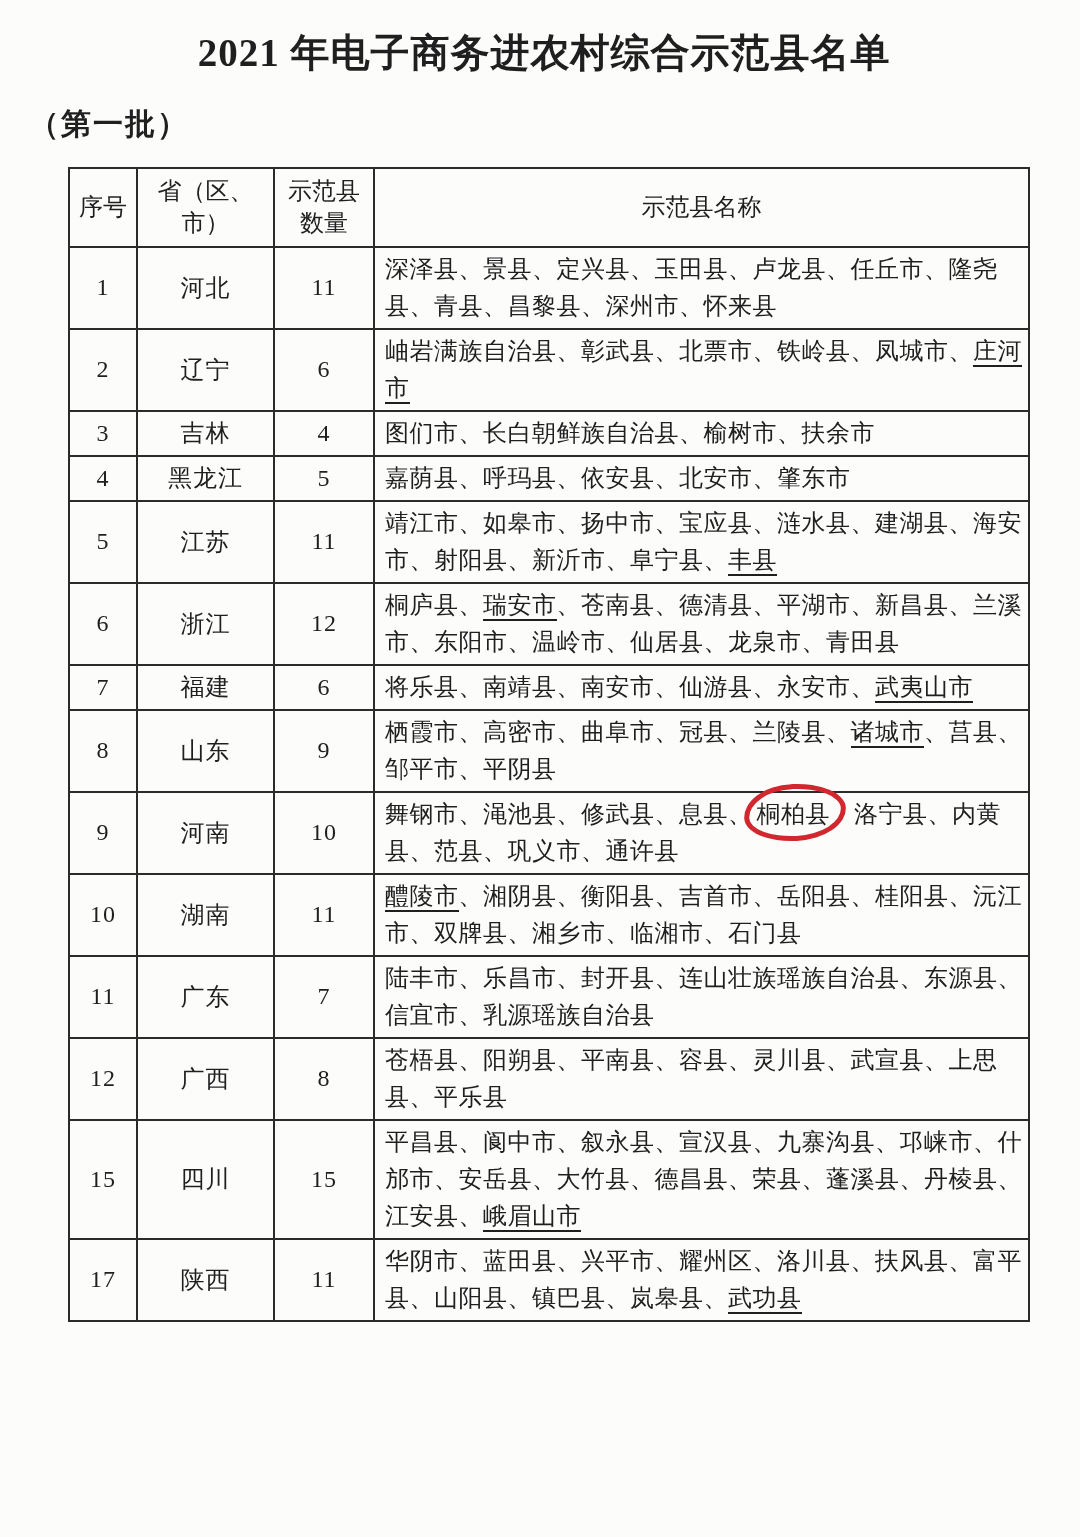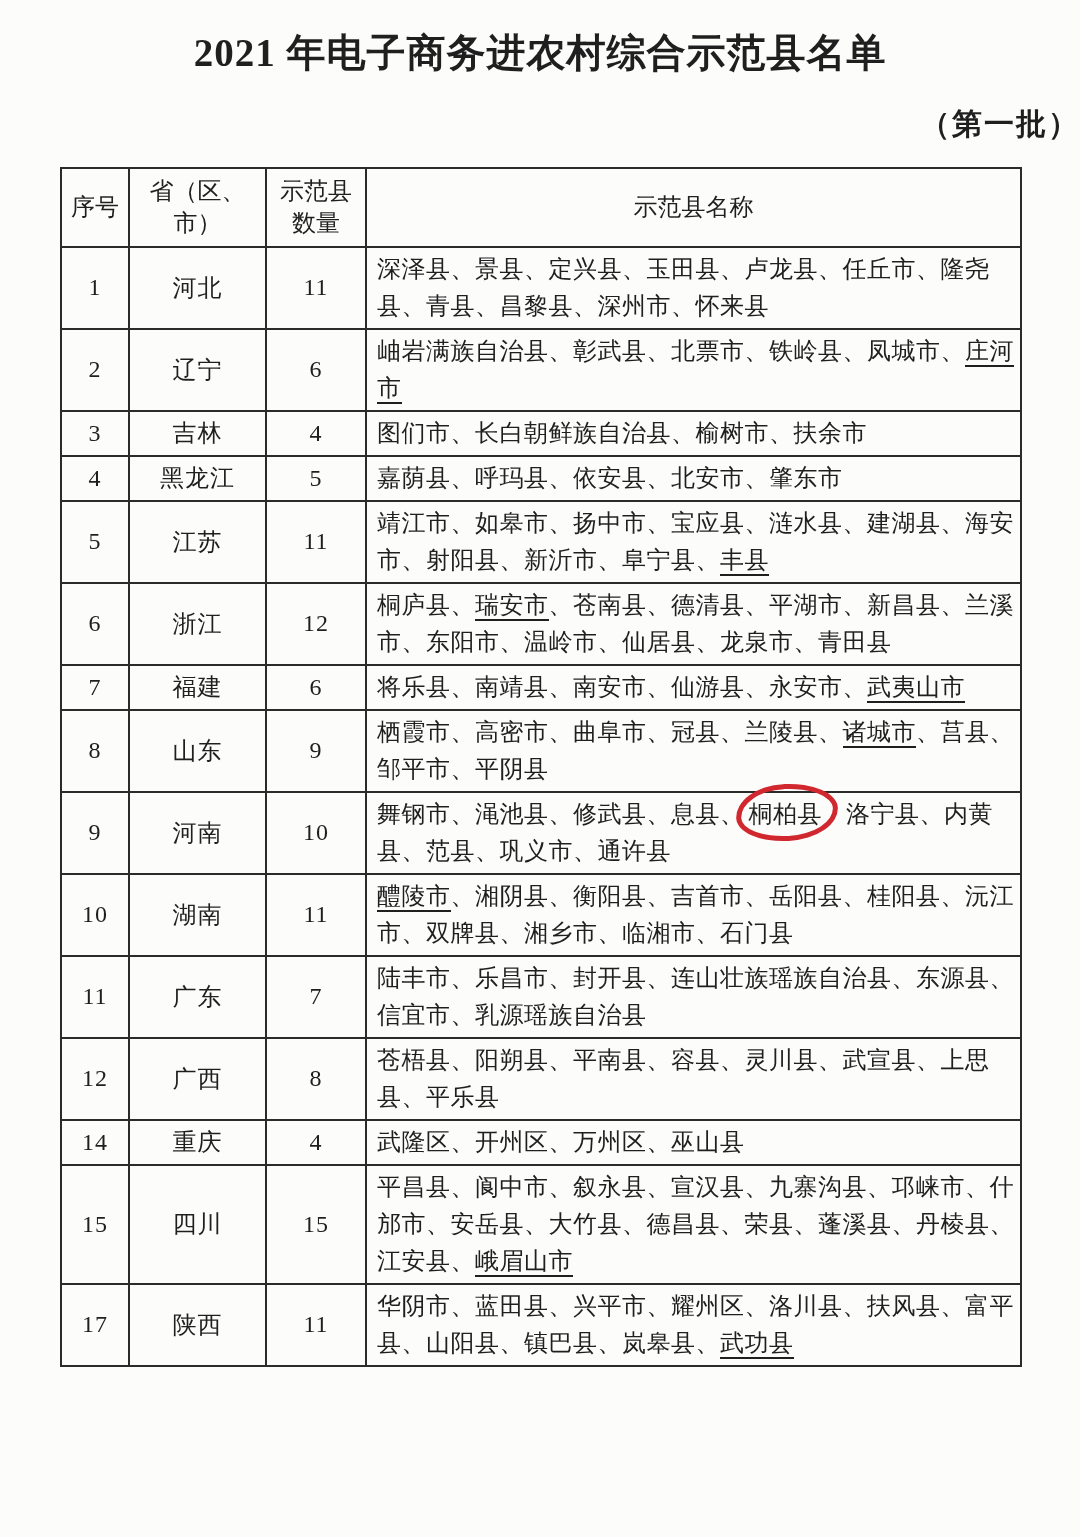--- a/index.html
+++ b/index.html
@@ -9,31 +9,31 @@
     --page-bg:#fcfcfb;
   }
   *{box-sizing:border-box;margin:0;padding:0;}
   html,body{width:1080px;height:1537px;overflow:hidden;}
   body{
     background:var(--page-bg);
     color:var(--ink);
     font-family:"Liberation Serif","DejaVu Serif",serif;
     position:relative;
   }
-  .page{position:absolute;inset:0;}
+  .page{position:absolute;inset:0;padding-left:8px;}
   .title{
     margin-top:26px;
     text-align:center;
     font-size:39px;
     font-weight:bold;
     letter-spacing:1px;
   }
   .subtitle{
     margin-top:24px;
-    text-align:right;
+    text-align:left;
     font-size:30px;
     font-weight:bold;
     letter-spacing:2px;
     margin-left:21px;
   }
   table.demo{
     border-collapse:collapse;
     table-layout:fixed;
     width:960px;
     margin:22px 0 0 60px;
@@ -181,26 +181,20 @@
     <td class="c-center">7</td>
     <td class="names"><span>陆丰市</span><span>、</span><span>乐昌市</span><span>、</span><span>封开县</span><span>、</span><span>连山壮族瑶族自治县</span><span>、</span><span>东源县</span><span>、</span><span>信宜市</span><span>、</span><span>乳源瑶族自治县</span></td>
   </tr>
         <tr class="body-row">
     <td class="c-center">12</td>
     <td class="c-center">广西</td>
     <td class="c-center">8</td>
     <td class="names"><span>苍梧县</span><span>、</span><span>阳朔县</span><span>、</span><span>平南县</span><span>、</span><span>容县</span><span>、</span><span>灵川县</span><span>、</span><span>武宣县</span><span>、</span><span>上思县</span><span>、</span><span>平乐县</span></td>
   </tr>
         <tr class="body-row">
-    <td class="c-center">14</td>
-    <td class="c-center">重庆</td>
-    <td class="c-center">4</td>
-    <td class="names"><span>武隆区</span><span>、</span><span>开州区</span><span>、</span><span>万州区</span><span>、</span><span>巫山县</span></td>
-  </tr>
-        <tr class="body-row">
     <td class="c-center">15</td>
     <td class="c-center">四川</td>
     <td class="c-center">15</td>
     <td class="names"><span>平昌县</span><span>、</span><span>阆中市</span><span>、</span><span>叙永县</span><span>、</span><span>宣汉县</span><span>、</span><span>九寨沟县</span><span>、</span><span>邛崃市</span><span>、</span><span>什邡市</span><span>、</span><span>安岳县</span><span>、</span><span>大竹县</span><span>、</span><span>德昌县</span><span>、</span><span>荣县</span><span>、</span><span>蓬溪县</span><span>、</span><span>丹棱县</span><span>、</span><span>江安县</span><span>、</span><span class="u">峨眉山市</span></td>
   </tr>
         <tr class="body-row">
     <td class="c-center">17</td>
     <td class="c-center">陕西</td>
     <td class="c-center">11</td>
     <td class="names"><span>华阴市</span><span>、</span><span>蓝田县</span><span>、</span><span>兴平市</span><span>、</span><span>耀州区</span><span>、</span><span>洛川县</span><span>、</span><span>扶风县</span><span>、</span><span>富平县</span><span>、</span><span>山阳县</span><span>、</span><span>镇巴县</span><span>、</span><span>岚皋县</span><span>、</span><span class="u">武功县</span></td>

